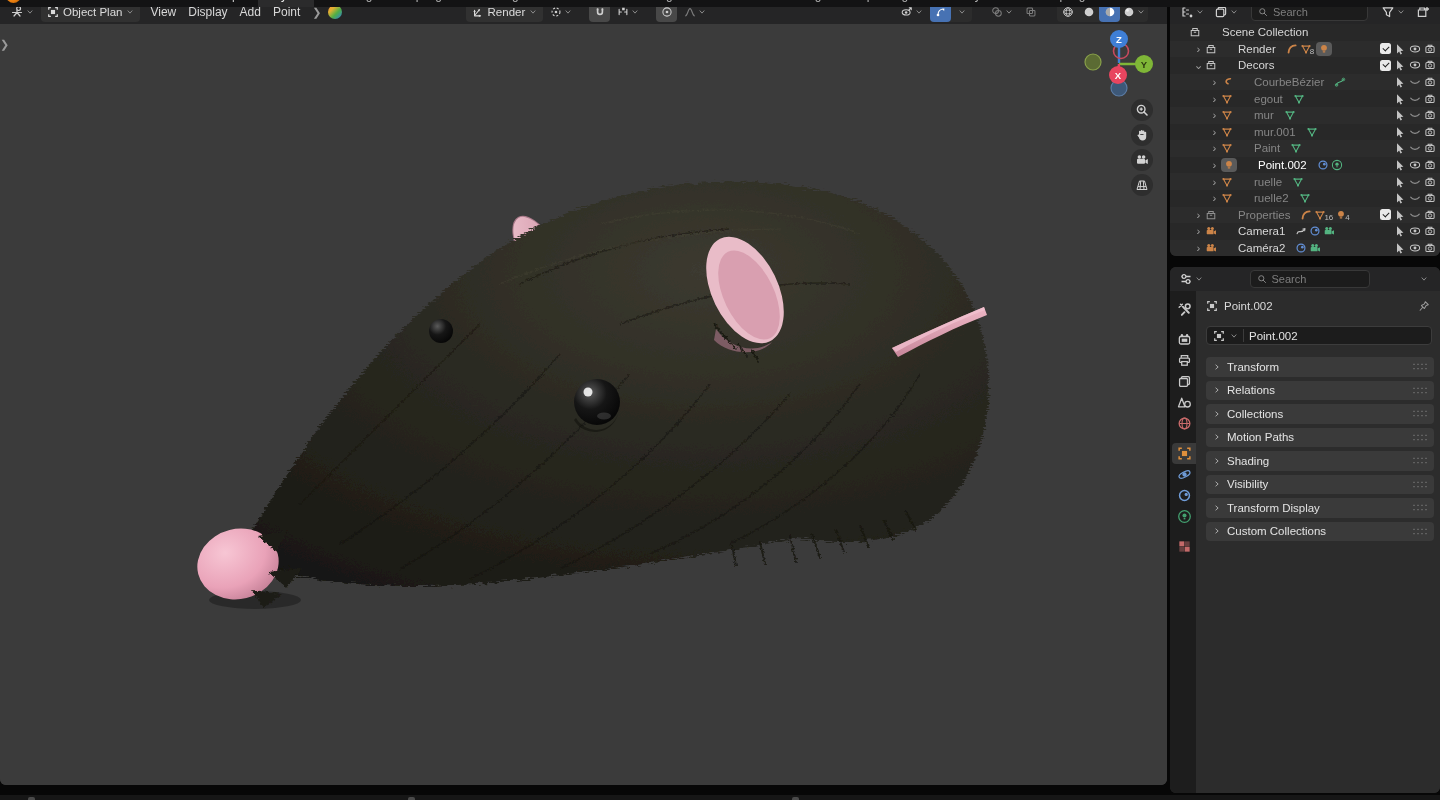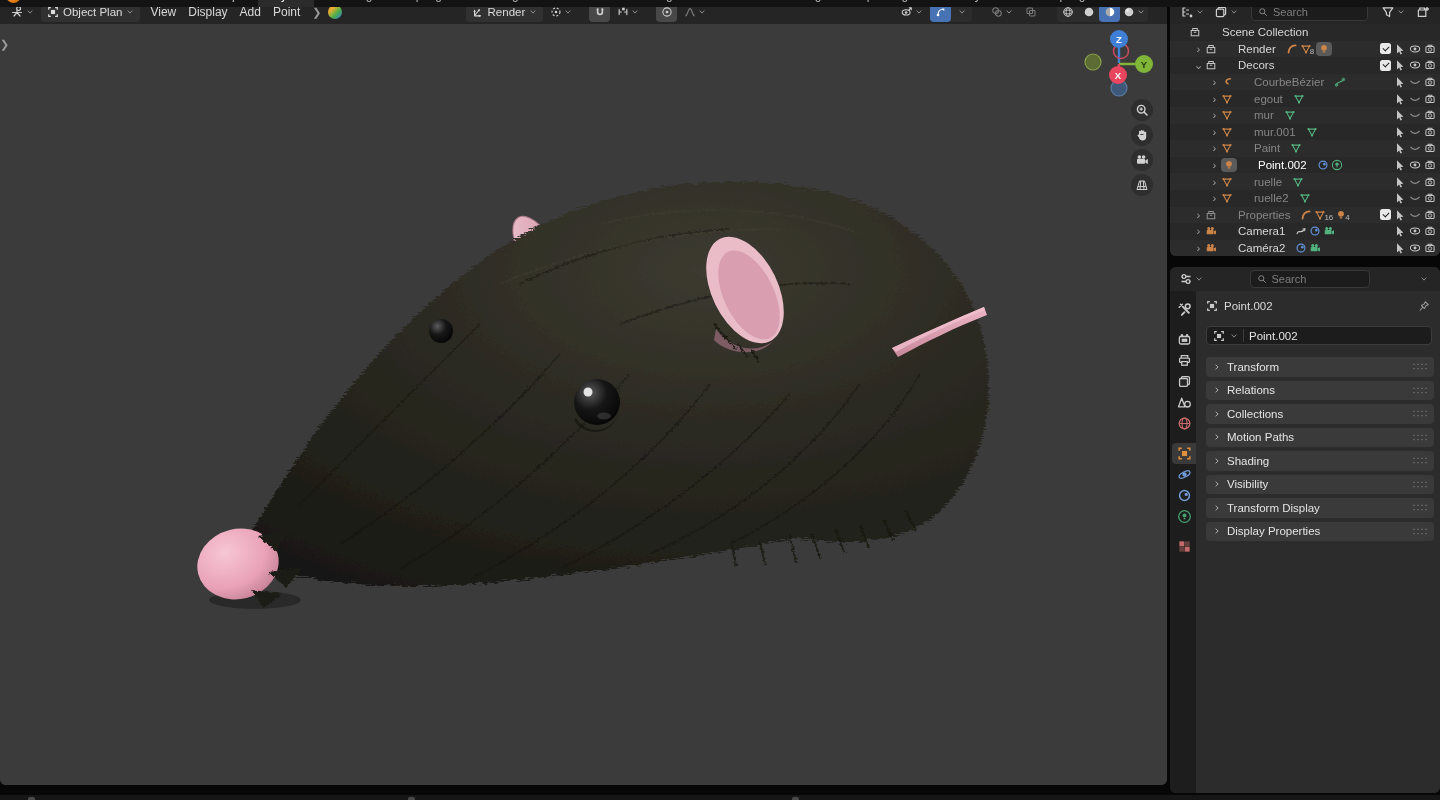--- a/index.html
+++ b/index.html
@@ -1353,21 +1353,21 @@
       <svg class="chev" style="color:#bdbdbd">
               <use href="#sym-chev"></use>
             </svg>
       <span>Transform Display</span>
       <span class="grip"></span>
     </div>
           <div class="panel">
       <svg class="chev" style="color:#bdbdbd">
               <use href="#sym-chev"></use>
             </svg>
-      <span>Display Properties</span>
+      <span>Custom Collections</span>
       <span class="grip"></span>
     </div>
         </div>
     </div>
   </div>
 
   <div class="statusbar">
     <div class="nub" style="left:28px"></div>
     <div class="nub" style="left:408px"></div>
     <div class="nub" style="left:792px"></div>

